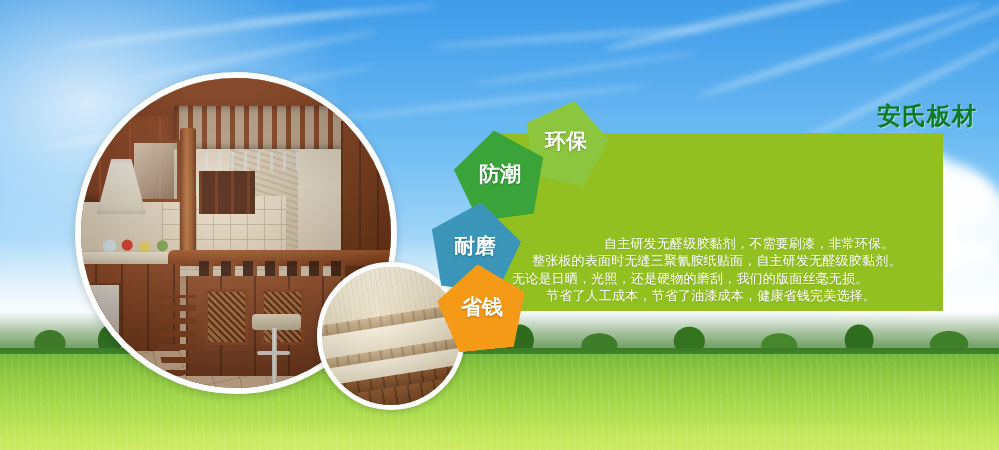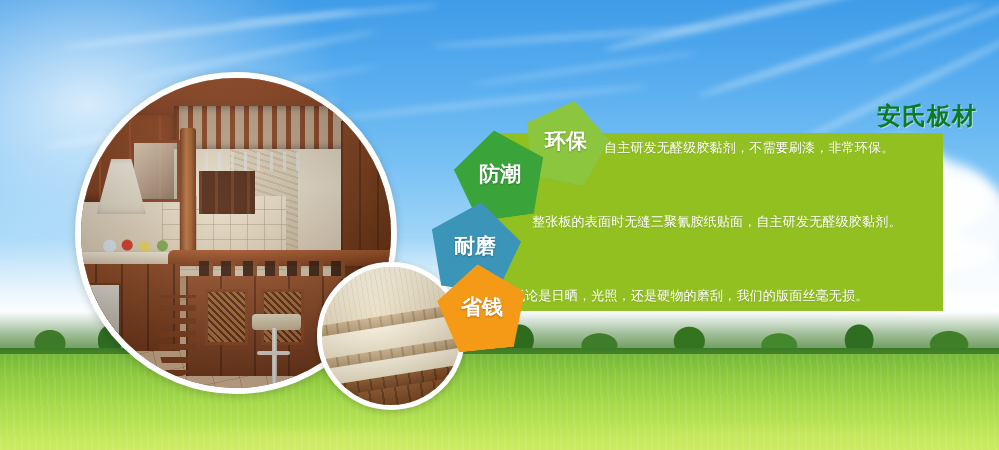--- a/index.html
+++ b/index.html
@@ -297,21 +297,21 @@
   .bd7 { top:87%;  height:20%; }
   .board-shade { position:absolute; inset:0; background:radial-gradient(ellipse at 40% 35%, rgba(255,255,255,.20), rgba(0,0,0,.14) 88%); }
 
   
   .green-panel {
     position:absolute; left:496px; top:133px; width:447px; height:178px;
     background:#93c021;
   }
   .panel-lines {
     position:absolute; left:0; top:0; width:100%; height:100%;
-    display:flex; flex-direction:column; justify-content:space-between;
+    display:flex; flex-direction:column; justify-content:flex-end;
     padding:6px 8px 6px 0;
   }
   .panel-line {
     color:#ffffff;
     font-size:13px;
     line-height:1.35;
     letter-spacing:.2px;
     white-space:nowrap;
     text-shadow:0 1px 1px rgba(0,0,0,.13);
   }
@@ -443,20 +443,21 @@
       <div class="bd bd7 bd-dark"></div>
       <div class="board-shade"></div>
     </div>
   </div>
 
   <div class="green-panel">
     <div class="panel-lines">
       <div class="panel-line pl1">自主研发无醛级胶黏剂，不需要刷漆，非常环保。</div>
       <div class="panel-line pl2">整张板的表面时无缝三聚氰胺纸贴面，自主研发无醛级胶黏剂。</div>
       <div class="panel-line pl3">无论是日晒，光照，还是硬物的磨刮，我们的版面丝毫无损。</div>
+      <div class="panel-line pl4">节省了人工成本，节省了油漆成本，健康省钱完美选择。</div>
     </div>
   </div>
 
   <div class="pent pent-eco">
     <span>环保</span>
   </div>
   <div class="pent pent-moist">
     <span>防潮</span>
   </div>
   <div class="pent pent-wear">

